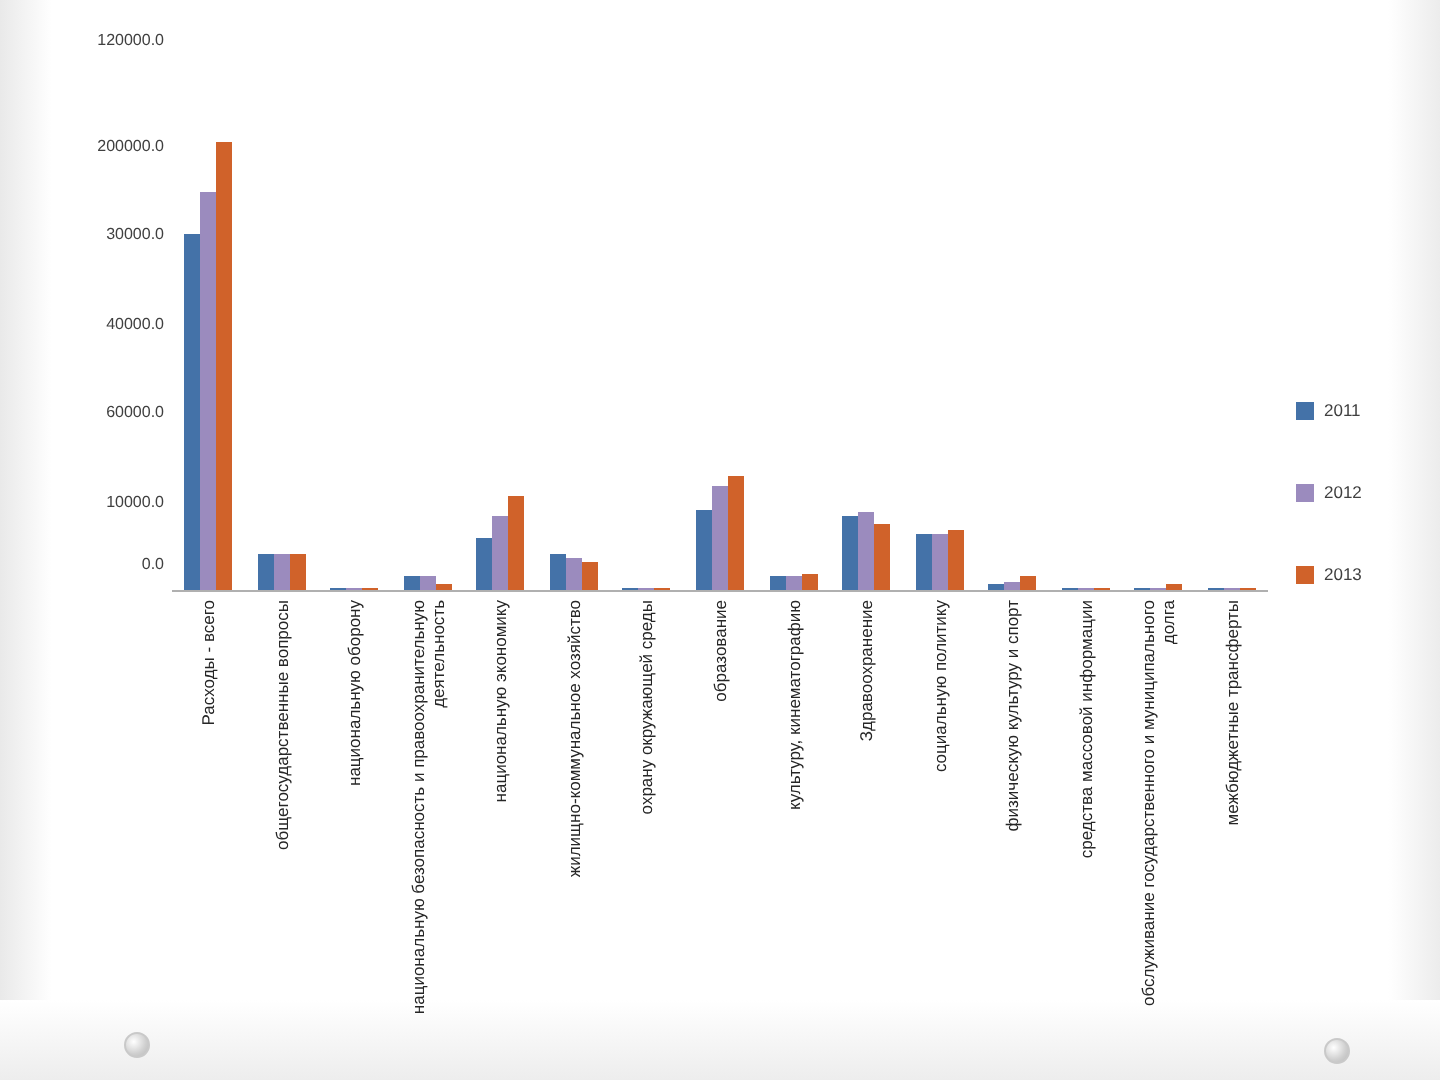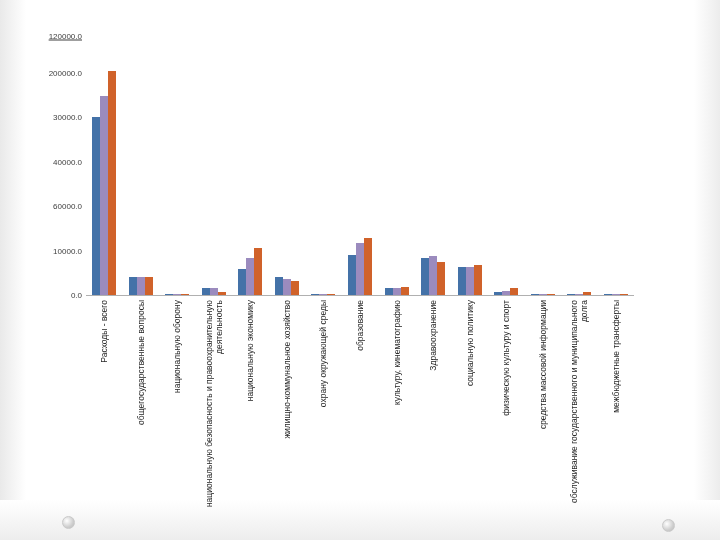--- a/index.html
+++ b/index.html
@@ -97,27 +97,27 @@
 <body>
 
 <div class="page-shade-left"></div>
 <div class="page-shade-right"></div>
 <div class="page-shade-bottom"></div>
 <div class="dot dot-left"></div>
 <div class="dot dot-right"></div>
 
 <div id="chart-area">
   <div class="y-axis-labels" id="y-axis">
-      <div class="y-tick" style="top: 295px;">0.0</div>
+      <div class="y-tick" style="top: 282px;">0.0</div>
       <div class="y-tick" style="top: 250.5px;">10000.0</div>
       <div class="y-tick" style="top: 206px;">60000.0</div>
       <div class="y-tick" style="top: 161.5px;">40000.0</div>
       <div class="y-tick" style="top: 117px;">30000.0</div>
       <div class="y-tick" style="top: 72.5px;">200000.0</div>
-      <div class="y-tick" style="top: 36px; text-decoration: underline;">120000.0</div>
+      <div class="y-tick" style="top: 20px;">120000.0</div>
     </div>
   <div class="plot">
     <div class="bars" id="bars">
         <div class="group">
           <div class="bar s0" style="height: 178px;"></div>
           <div class="bar s1" style="height: 199.137px;"></div>
           <div class="bar s2" style="height: 223.613px;"></div>
         </div>
         <div class="group">
           <div class="bar s0" style="height: 17.8px;"></div>
@@ -231,13 +231,27 @@
       <div class="cat">
         <span>средства массовой информации</span>
       </div>
       <div class="cat">
         <span>обслуживание государственного и муниципального долга</span>
       </div>
       <div class="cat">
         <span>межбюджетные трансферты</span>
       </div>
     </div>
+  <div class="legend" id="legend">
+      <div class="legend-row">
+        <span class="legend-swatch" style="background: rgb(68, 114, 168);"></span>
+        <span>2011</span>
+      </div>
+      <div class="legend-row">
+        <span class="legend-swatch" style="background: rgb(155, 139, 190);"></span>
+        <span>2012</span>
+      </div>
+      <div class="legend-row">
+        <span class="legend-swatch" style="background: rgb(208, 98, 42);"></span>
+        <span>2013</span>
+      </div>
+    </div>
 </div>
 
 </body></html>

